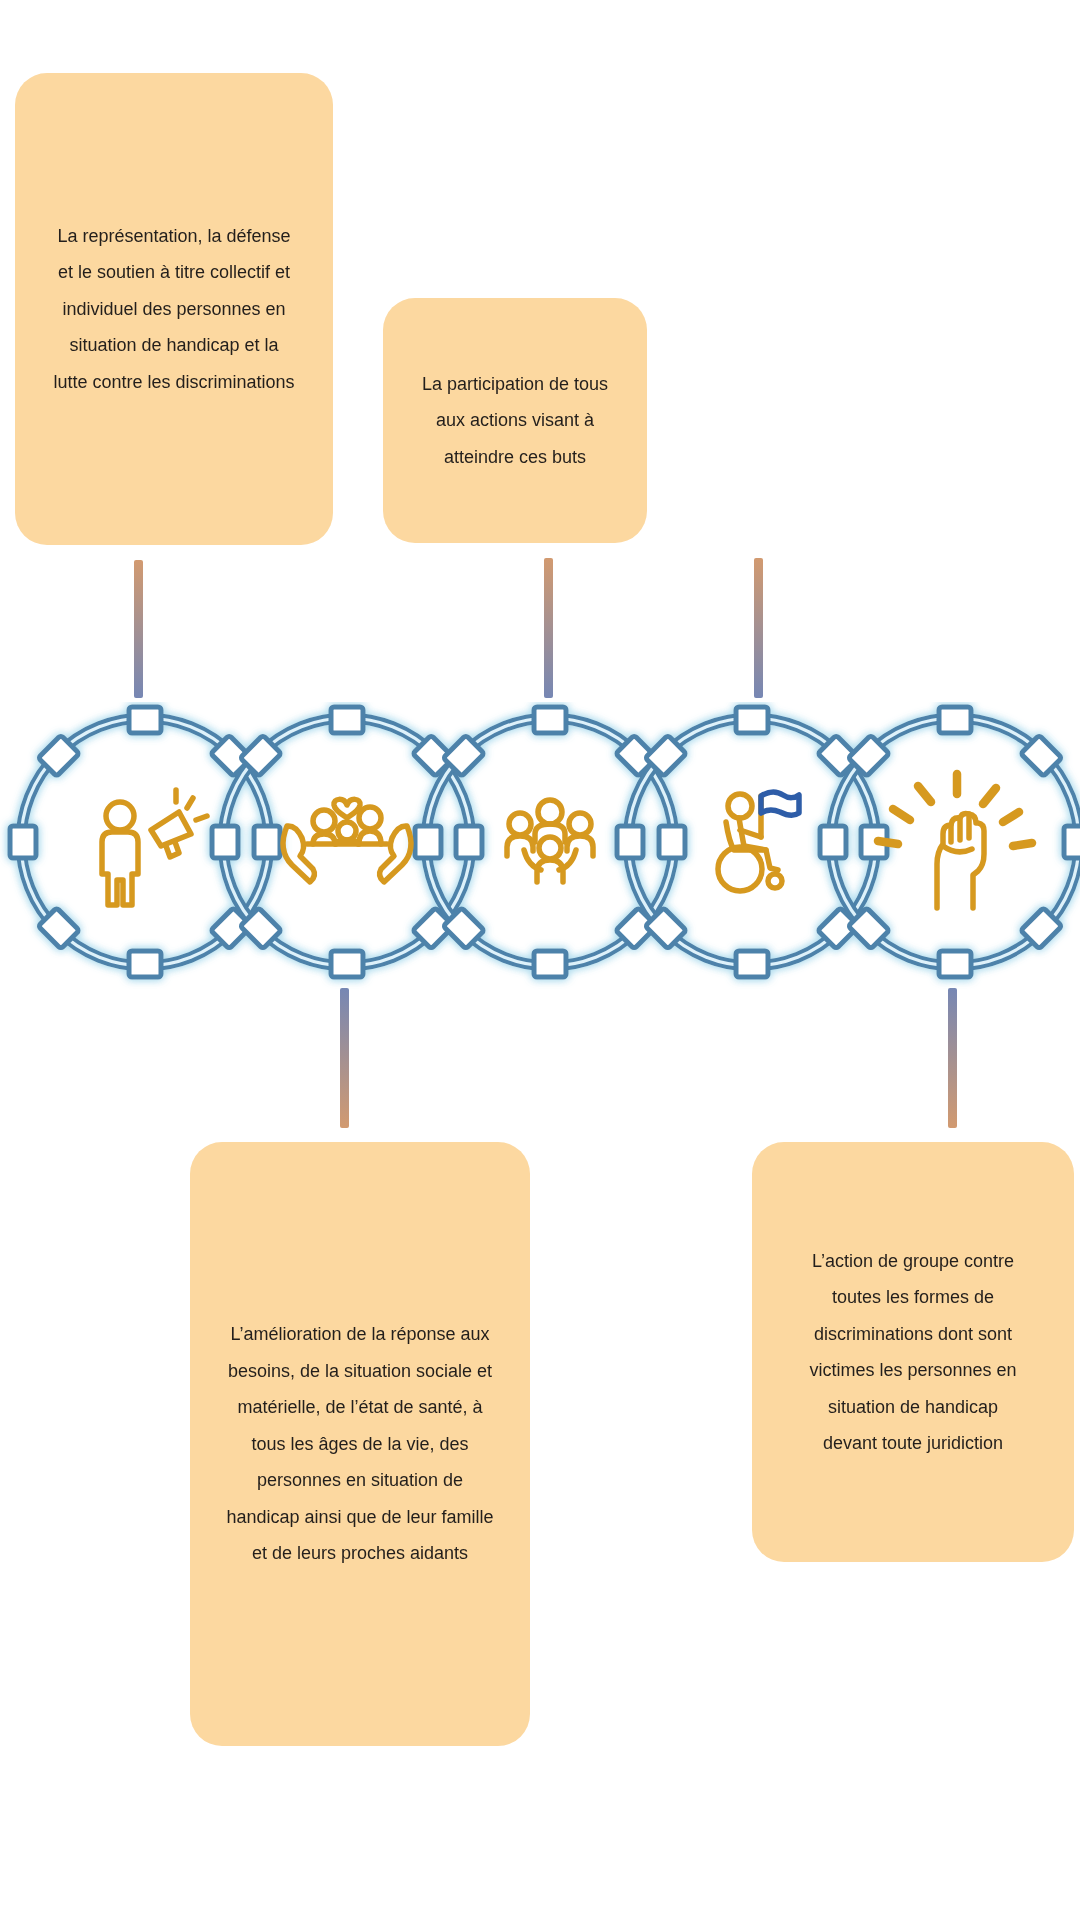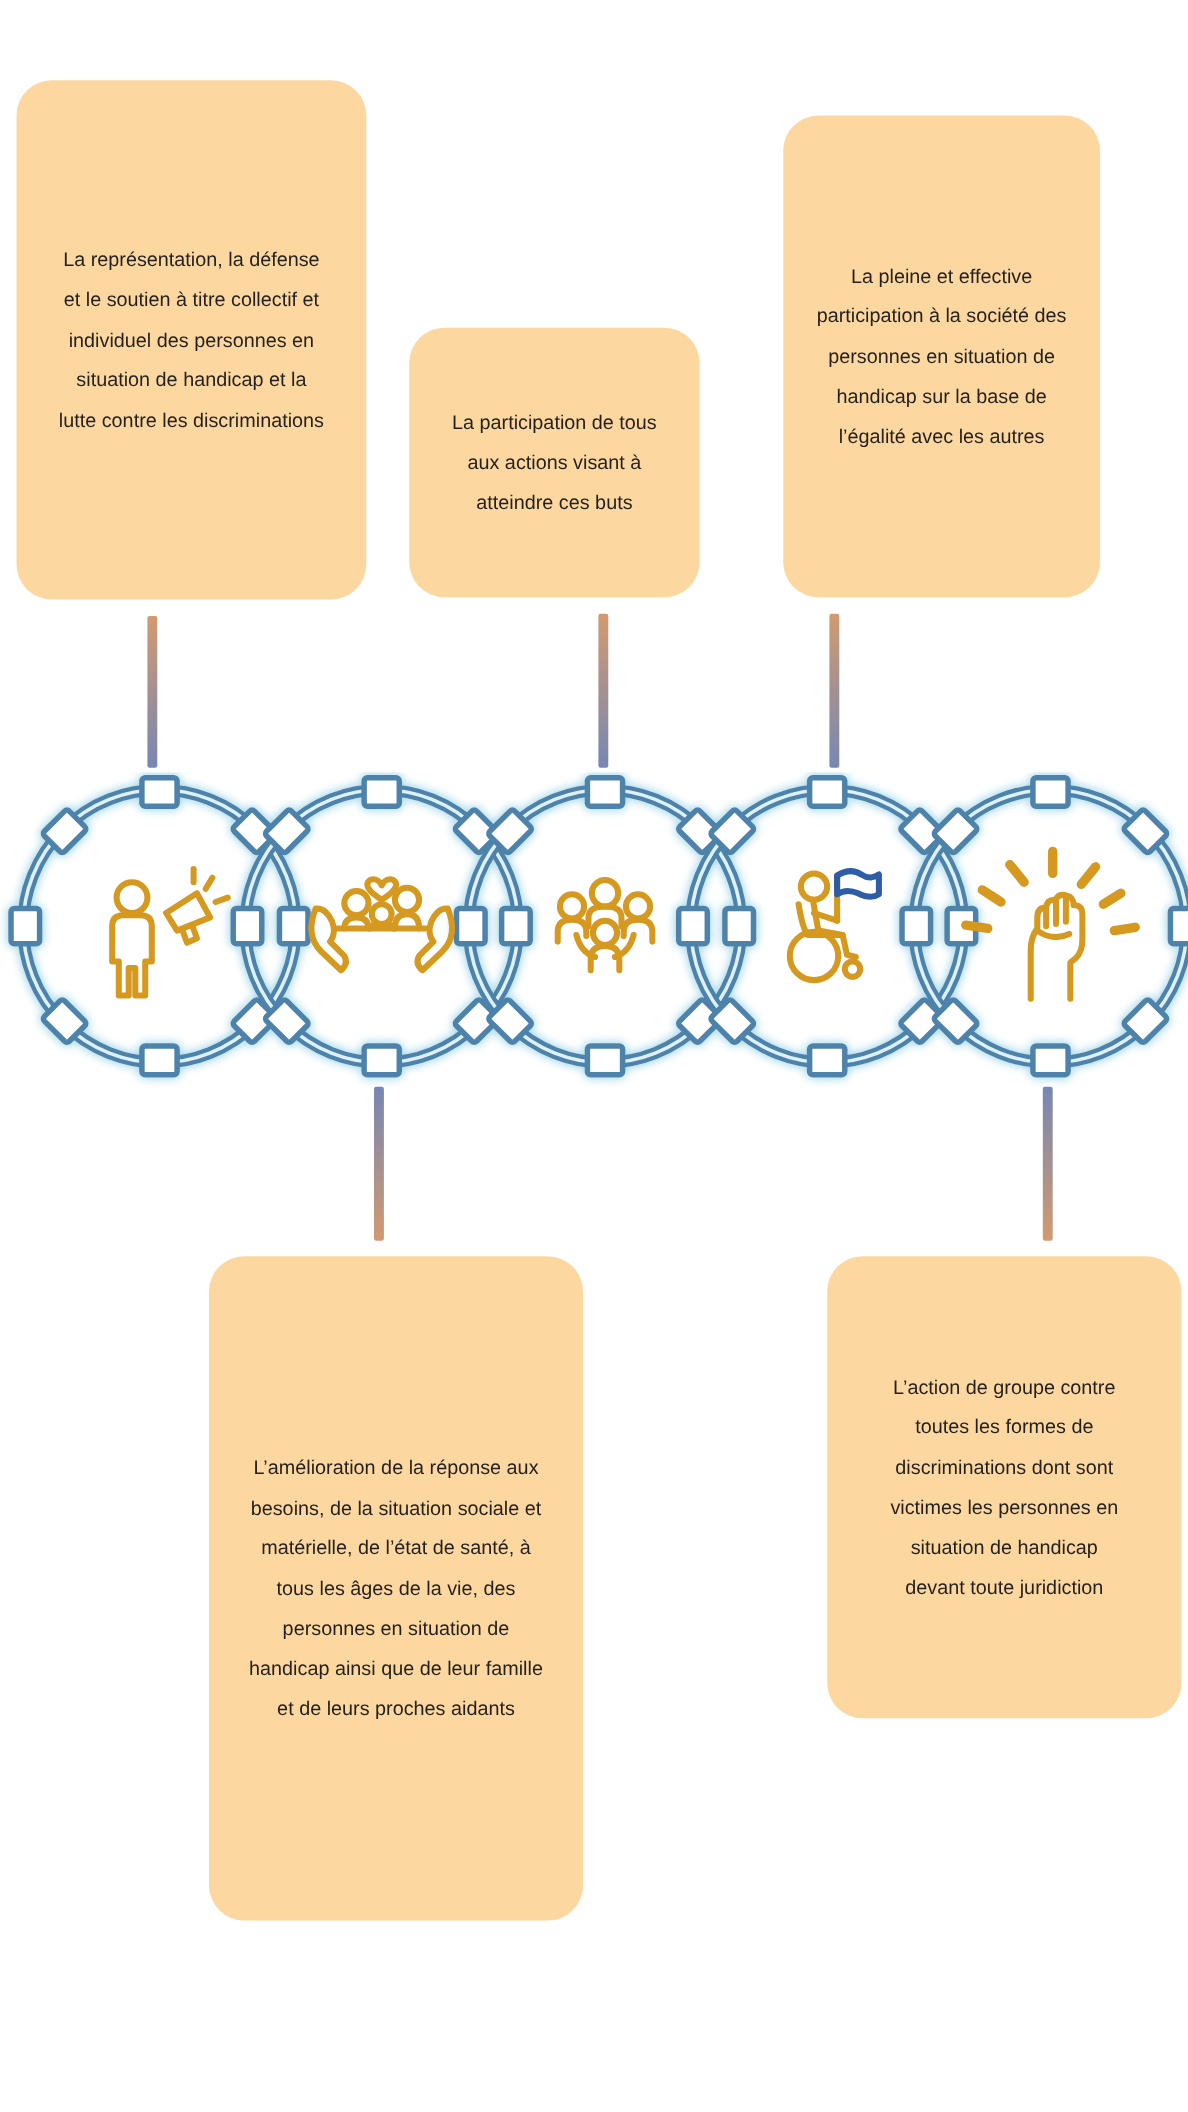--- a/index.html
+++ b/index.html
@@ -7,42 +7,41 @@
     position:relative;width:1080px;height:1920px;background:#ffffff;overflow:hidden;
     font-family:"Liberation Sans","DejaVu Sans",sans-serif;
   }
   .tbox{
     position:absolute;background:#fcd8a0;border-radius:32px;
     display:flex;align-items:center;justify-content:center;text-align:center;
     color:#231f1c;font-size:18px;line-height:36.5px;box-sizing:border-box;
     font-weight:400;
   }
   #box-tl{left:15px;top:73px;width:318px;height:472px;padding:0 36px;}
-  #box-tm{left:372px;top:298px;width:264px;height:245px;padding:0 22px;}
+  #box-tm{left:383px;top:298px;width:264px;height:245px;padding:0 22px;}
   #box-tr{left:712px;top:105px;width:288px;height:438px;padding:0 24px;}
   #box-bl{left:190px;top:1142px;width:340px;height:604px;padding:0 28px;}
   #box-br{left:752px;top:1142px;width:322px;height:420px;padding:0 52px;}
   .connector{position:absolute;width:9px;border-radius:2px;}
   .connector.top{background:linear-gradient(180deg,#d29a70 0%,#7687b4 100%);}
   .connector.bottom{background:linear-gradient(180deg,#7687b4 0%,#d29a70 100%);}
   #conn1{left:134px;top:560px;height:138px;}
   #conn3{left:544px;top:558px;height:140px;}
   #conn4{left:754px;top:558px;height:140px;}
   #conn2{left:340px;top:988px;height:140px;}
   #conn5{left:948px;top:988px;height:140px;}
   .rings{position:absolute;left:0;top:702px;}
 </style>
 </head>
 <body>
 
 <div class="canvas">
 
   <div class="tbox" id="box-tl">La représentation, la défense et le soutien à titre collectif et individuel des personnes en situation de handicap et la lutte contre les discriminations</div>
   <div class="tbox" id="box-tm">La participation de tous aux actions visant à atteindre ces buts</div>
-  <div class="tbox" id="box-tr">La pleine et effective participation à la société des personnes en situation de handicap sur la base de l’égalité avec les autres</div>
   <div class="tbox" id="box-bl">L’amélioration de la réponse aux besoins, de la situation sociale et matérielle, de l’état de santé, à tous les âges de la vie, des personnes en situation de handicap ainsi que de leur famille et de leurs proches aidants</div>
   <div class="tbox" id="box-br">L’action de groupe contre toutes les formes de discriminations dont sont victimes les personnes en situation de handicap devant toute juridiction</div>
 
   <div class="connector top" id="conn1"></div>
   <div class="connector bottom" id="conn2"></div>
   <div class="connector top" id="conn3"></div>
   <div class="connector top" id="conn4"></div>
   <div class="connector bottom" id="conn5"></div>
 
   <svg class="rings" width="1080" height="300" viewBox="0 0 1080 300">

